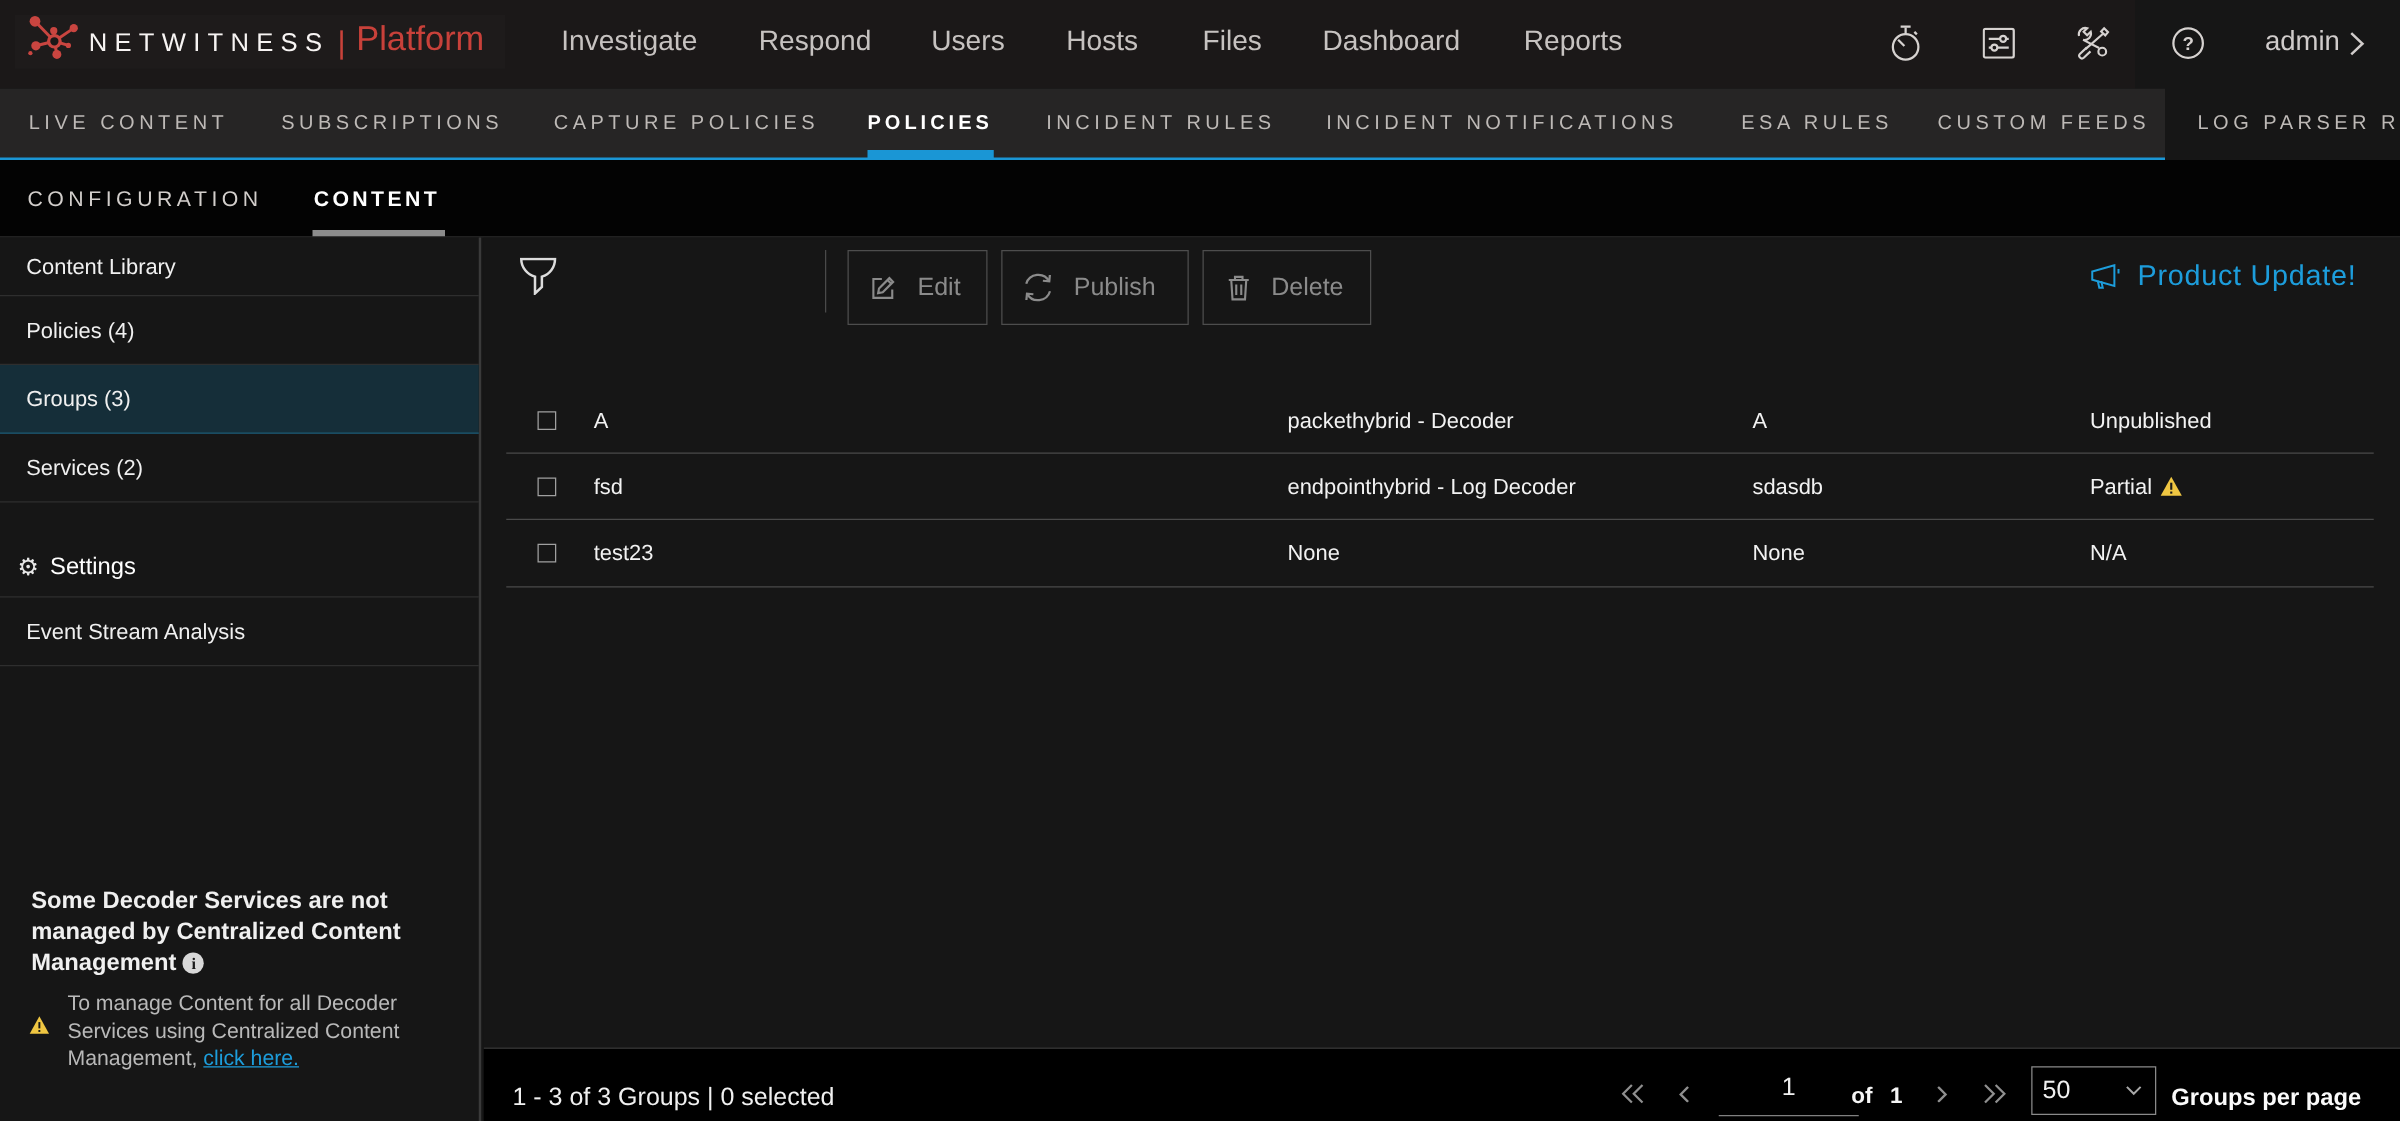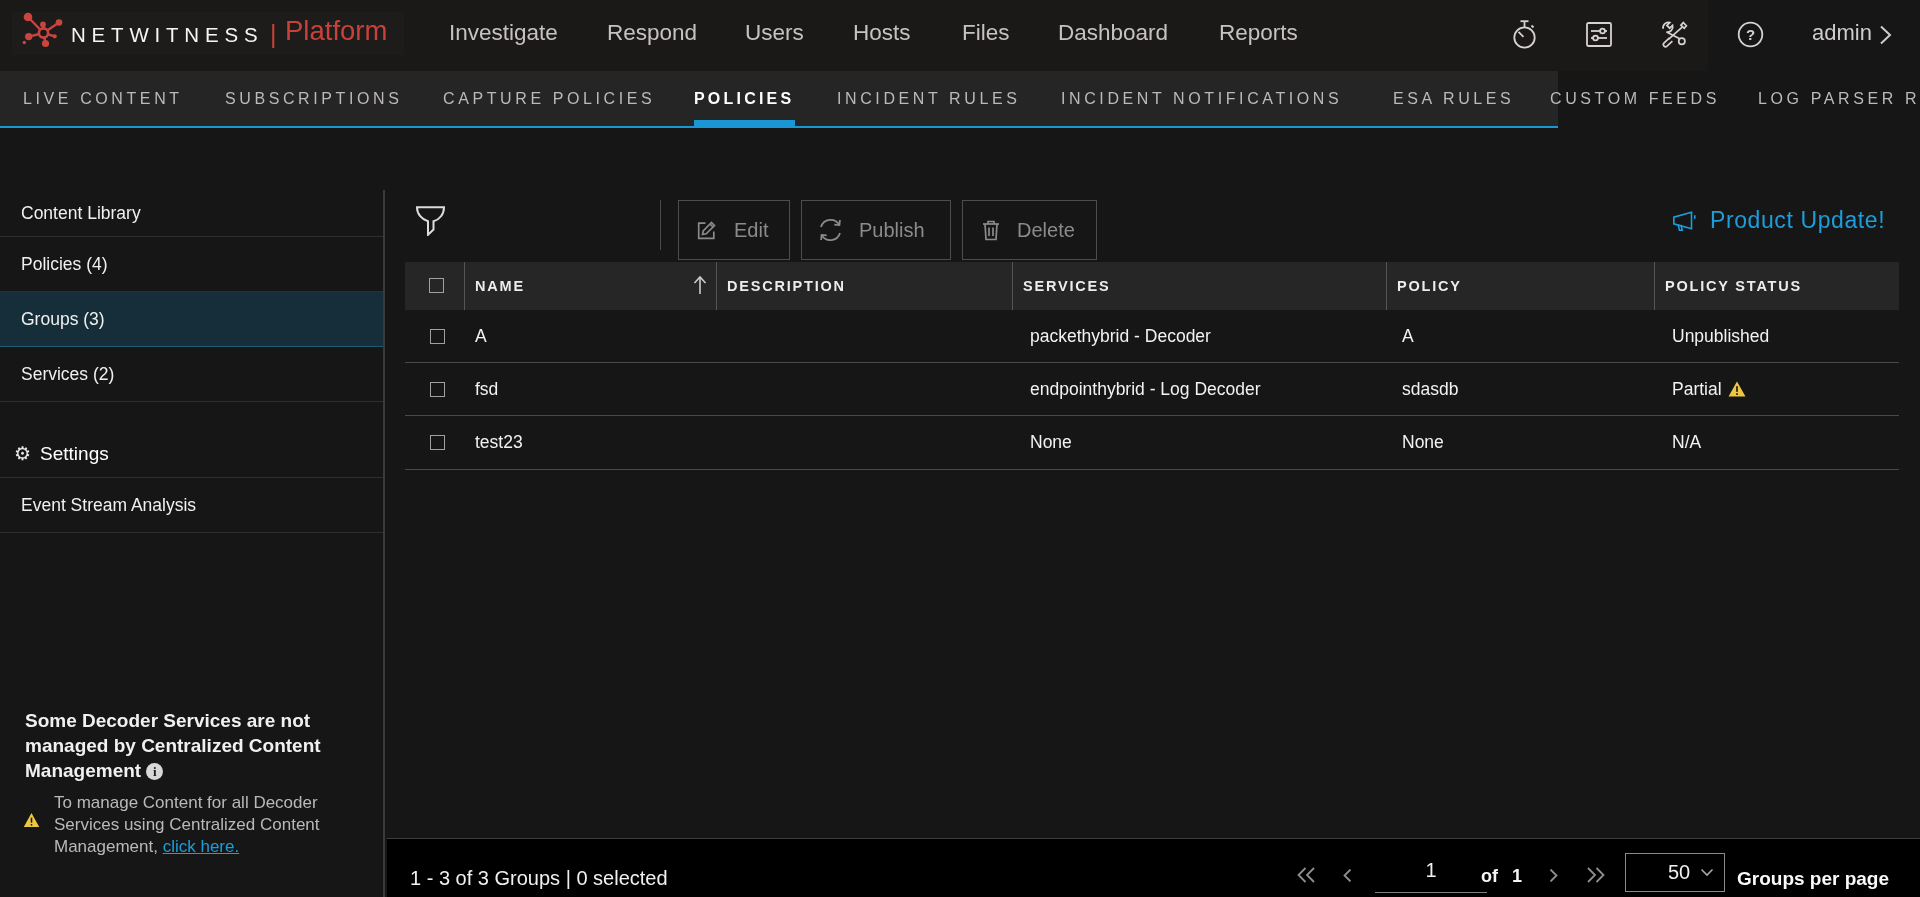--- a/index.html
+++ b/index.html
@@ -11,21 +11,21 @@
 
 #topbar { position:absolute; left:0; top:0; width:1708px; height:71px; background:#1b1818; }
 #topbar .brand-nw { position:absolute; left:71px; top:23px; font-size:20.5px; letter-spacing:5.8px;
   color:#f7f4f3; font-weight:400; }
 #topbar .brand-sep { position:absolute; left:270px; top:20px; font-size:25px; color:#c8423a; font-weight:400;}
 #topbar .brand-pf { position:absolute; left:285px; top:15px; font-size:27.5px; color:#c8413a; }
 .topnav-item { position:absolute; top:20px; font-size:22.5px; color:#c6c2c0; font-weight:400; }
 #admin { position:absolute; top:20px; left:1812px; font-size:22px; color:#d0cccb; }
 
 
-#nav2 { position:absolute; left:0; top:71px; width:1558px; height:57px; background:#262525;
+#nav2 { position:absolute; left:0; top:71px; width:1732px; height:57px; background:#262525;
   border-bottom:2px solid #1a96d5; }
 .nav2-item { position:absolute; top:19px; font-size:16px; letter-spacing:3.6px; color:#bdb9b6;
   font-weight:400; white-space:nowrap; }
 .nav2-item.active { color:#ffffff; font-weight:700; letter-spacing:3.2px; }
 #nav2-underline { position:absolute; left:694px; top:120px; width:101px; height:8px; background:#1a96d5; }
 
 
 #nav3 { position:absolute; left:0; top:128px; width:1920px; height:62px; background:#030303;
   border-bottom:1px solid #2c2c2c; }
 .nav3-item { position:absolute; top:22px; font-size:17px; letter-spacing:3.6px; color:#d2cecb; white-space:nowrap;}
@@ -73,21 +73,21 @@
 .cb { width:15px; height:15px; border:1px solid #a0a0a0; background:transparent; }
 
 #footer { position:absolute; left:0; top:648px; width:1533px; height:59px; border-top:1px solid #3e3e3e;
   background:#000000; }
 #footer .left { position:absolute; left:23px; top:28px; font-size:20px; color:#f0f0f0; }
 #pg-input { position:absolute; left:988px; top:14px; width:112px; border-bottom:1px solid #808080;
   height:40px; text-align:center; color:#f0f0f0; font-size:20px; line-height:34px; }
 #pg-of { position:absolute; left:1094px; top:27px; color:#f5f5f5; font-size:18px; font-weight:700;text-align:right; }
 #pg-tot { position:absolute; left:1125px; top:27px; color:#f5f5f5; font-size:18px; font-weight:700; }
 #pg-select { position:absolute; left:1238px; top:14px; width:100px; height:39px; border:1px solid #8a8a8a;
-  color:#f0f0f0; font-size:20px; line-height:37px; padding-left:8px;text-align:center; }
+  color:#f0f0f0; font-size:20px; line-height:37px; padding-left:8px; }
 #pg-select .chev { position:absolute; right:10px; top:14px; line-height:0; }
 #pg-label { position:absolute; left:1350px; top:29px; color:#fafafa; font-size:19px; font-weight:700; }
 </style>
 </head>
 <body>
 <div id="root">
 
   <div id="topbar">
     <div class="abs" style="left:12px;top:12px;width:392px;height:43px;background:#1e1b1b"></div>
     <svg class="abs" style="left:18px;top:8px" width="64" height="54" viewBox="0 0 64 54">
@@ -161,20 +161,25 @@
     <span class="nav2-item" style="left:443px">CAPTURE POLICIES</span>
     <span class="nav2-item active" style="left:694px">POLICIES</span>
     <span class="nav2-item" style="left:837px">INCIDENT RULES</span>
     <span class="nav2-item" style="left:1061px">INCIDENT NOTIFICATIONS</span>
     <span class="nav2-item" style="left:1393px">ESA RULES</span>
     <span class="nav2-item" style="left:1550px">CUSTOM FEEDS</span>
     <span class="nav2-item" style="left:1758px">LOG PARSER RULES</span>
   </div>
   <div id="nav2-underline"></div>
 
+  <div id="nav3">
+    <span class="nav3-item" style="left:22px">CONFIGURATION</span>
+    <span class="nav3-item active" style="left:251px">CONTENT</span>
+    <div id="nav3-underline"></div>
+  </div>
 
   <div id="sidebar">
     <div class="side-row" style="height:47px">Content Library</div>
     <div class="side-row" style="height:55px">Policies (4)</div>
     <div class="side-row" id="side-groups" style="height:55px">Groups (3)</div>
     <div class="side-row" style="height:55px">Services (2)</div>
     <div id="side-settings"><span class="gear">⚙</span>Settings</div>
     <div class="side-row" style="height:55px">Event Stream Analysis</div>
 
     <div id="warnblock">
@@ -223,37 +228,20 @@
       </svg>
       Delete
     </div>
     <div id="product-update">Product Update!</div>
     <svg class="abs" style="left:1284px;top:21px" width="27" height="21" viewBox="0 0 27 21" fill="none" stroke="#1d9ddb" stroke-width="1.6">
       <path d="M20.5 1.2 L2.8 6.2 V12.8 L20.5 17.8 Z"></path>
       <path d="M7.2 13.6 L8.4 19.2 H11.2 L10 13.9"></path>
       <line x1="23.8" y1="4.2" x2="23.8" y2="7.8"></line>
     </svg>
 
-    <div id="thead">
-      <div class="cb abs" style="left:24px;top:16px"></div>
-      <div class="colsep" style="left:59px"></div>
-      <div class="th" style="left:70px">NAME</div>
-      <svg class="abs" style="left:287px;top:13px" width="16" height="20" viewBox="0 0 16 20" fill="none" stroke="#cccccc" stroke-width="1.6">
-        <line x1="8" y1="19" x2="8" y2="2.5"></line>
-        <path d="M2.5 8 L8 2 L13.5 8"></path>
-      </svg>
-      <div class="colsep" style="left:311px"></div>
-      <div class="th" style="left:322px">DESCRIPTION</div>
-      <div class="colsep" style="left:607px"></div>
-      <div class="th" style="left:618px">SERVICES</div>
-      <div class="colsep" style="left:981px"></div>
-      <div class="th" style="left:992px">POLICY</div>
-      <div class="colsep" style="left:1249px"></div>
-      <div class="th" style="left:1260px">POLICY STATUS</div>
-    </div>
 
     <div class="vrow" style="top:120px">
       <div class="cell" style="left:25px">
           <span class="cb"></span>
         </div>
       <div class="cell" style="left:70px">A</div>
       <div class="cell" style="left:625px">packethybrid - Decoder</div>
       <div class="cell" style="left:997px">A</div>
       <div class="cell" style="left:1267px">Unpublished</div>
     </div>

